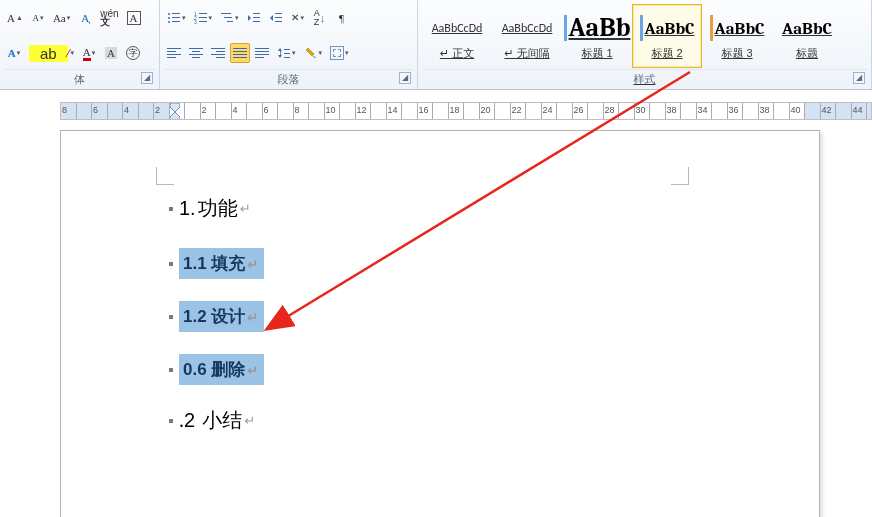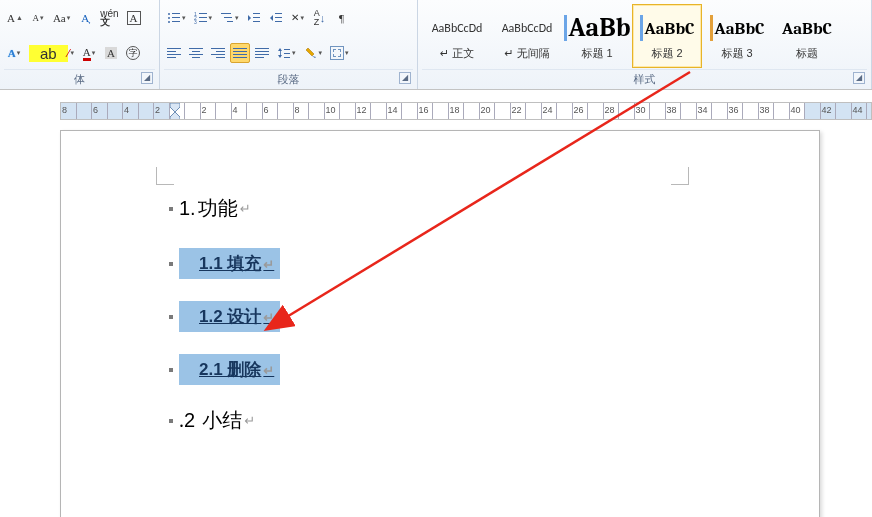--- a/index.html
+++ b/index.html
@@ -79,21 +79,21 @@
     position: relative;
   }
   .border-icon::after {
     content: "";
     position: absolute;
     left: 2px; right: 2px; top: 2px; bottom: 2px;
     border: 1px dashed #7094bf;
   }
 
   
-  .styles-group { flex: 1; min-width: 0; }
+  .styles-group { flex: 1; min-width: 0; text-decoration: underline; }
   .styles-gallery { display: flex; height: 64px; }
   .style-item {
     width: 70px;
     display: flex;
     flex-direction: column;
     align-items: center;
     justify-content: center;
     border: 1px solid transparent;
     margin: 0 0px;
     padding-top: 2px;
@@ -179,22 +179,21 @@
   .ret-mark { font-size: 13px; color: #9a9a9a; margin-left: 2px; font-family: Arial; }
   .para.h2 {
     font-size: 17px;
     font-weight: bold;
     color: #17365d;
     font-family: "Microsoft YaHei", Arial, sans-serif;
     margin-bottom: 22px;
   }
   .para.h2 .sel {
     background: #9bc3e6;
-    padding: 4px 6px 4px 20px;
-    text-decoration: underline;
+    padding: 4px 6px 4px 4px;
   }
 
   
   .arrow-svg {
     position: absolute;
     left: 0; top: 0;
     width: 872px; height: 517px;
     pointer-events: none;
   }
 </style>
@@ -575,21 +574,21 @@
       <p class="para h2">
         <span class="bullet-dot"></span>
         <span class="sel"><span>1.1 填充</span><span class="ret-mark">↵</span></span>
       </p>
       <p class="para h2">
         <span class="bullet-dot"></span>
         <span class="sel"><span>1.2 设计</span><span class="ret-mark">↵</span></span>
       </p>
       <p class="para h2">
         <span class="bullet-dot"></span>
-        <span class="sel"><span>2.1 删除</span><span class="ret-mark">↵</span></span>
+        <span class="sel"><span>0.6 删除</span><span class="ret-mark">↵</span></span>
       </p>
 
       <p class="para h1">
         <span class="bullet-dot"></span>
         <span style="font-family:SimSun">.</span><span class="num">2</span>&nbsp;
         <span>小结</span>
         <span class="ret-mark">↵</span>
       </p>
     </div>
   </div>

